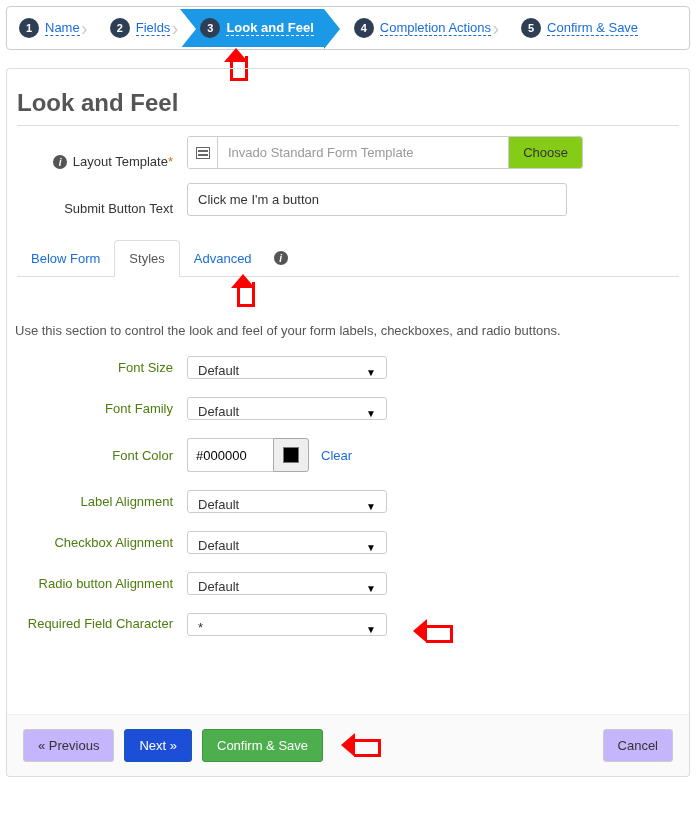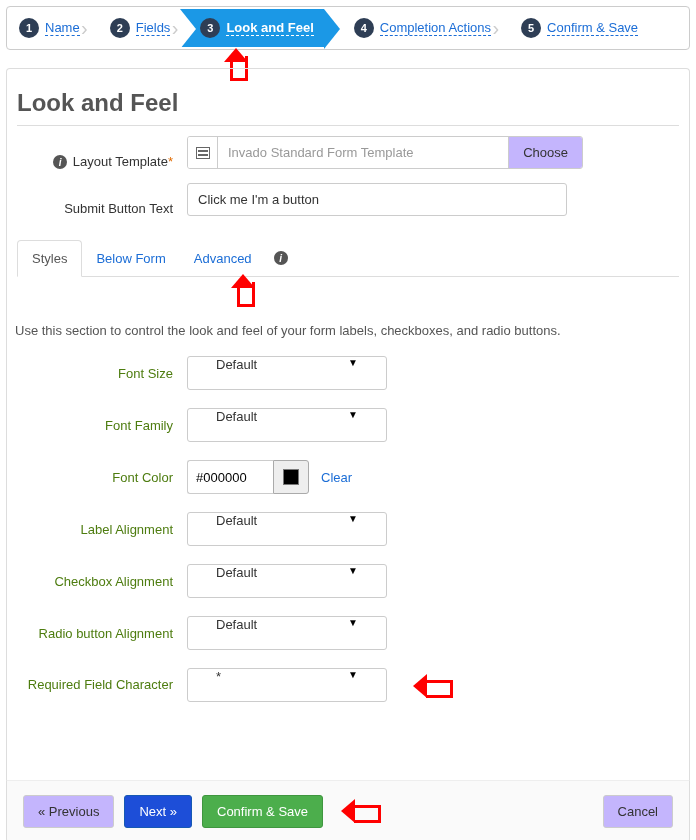--- a/index.html
+++ b/index.html
@@ -192,21 +192,21 @@
   }
   .template-icon span::after {
     content: ""; position: absolute; left: 1px; right: 1px; top: 6px; height: 2px; background: #666;
   }
   .template-text {
     flex: 1;
     padding: 8px 10px;
     color: #999;
   }
   .template-choose {
-    background: #c4b5fd;
+    background: #84cc16;
     border-left: 1px solid #ccc;
     padding: 8px 14px;
     cursor: pointer;
   }
   .text-input {
     border: 1px solid #ccc;
     border-radius: 3px;
     width: 380px;
     padding: 8px 10px;
     font-size: 13px;
@@ -259,25 +259,25 @@
     text-align: right;
     padding-right: 14px;
     font-size: 13px;
     color: #4d7c0f;
   }
   .style-label.multiline { line-height: 1.3; }
   .select-box {
     border: 1px solid #ccc;
     border-radius: 3px;
     width: 200px;
-    height: 34px;
-    display: flex;
-    align-items: flex-start;
+    height: 23px;
+    display: flex;
+    align-items: flex-end;
     justify-content: space-between;
-    padding: 0 28px;
+    padding: 0 10px;
     cursor: pointer;
     background: #fff;
     font-size: 13px;
   }
   .caret { color: #000; font-size: 10px; }
   .color-group {
     display: flex;
     align-items: center;
   }
   .color-input {
@@ -393,22 +393,22 @@
     </div>
   </div>
 
   <div class="field-row">
     <div class="field-label">Submit Button Text</div>
     <input class="text-input" type="text" value="Click me I'm a button" style="">
   </div>
 
   <div class="rel-wrap">
     <div class="tabs-row">
+      <div class="tab">Below Form</div>
       <div class="tab active">Styles</div>
-      <div class="tab">Below Form</div>
       <div class="tab">Advanced</div>
       <span class="tabs-info">i</span>
     </div>
     <div class="red-arrow-up" style="left:214px; top:34px;"></div>
   </div>
 
   <p class="section-desc" style="margin-top:46px;">Use this section to control the look and feel of your form labels, checkboxes, and radio buttons.</p>
 
   <div class="style-row">
     <div class="style-label">Font Size</div>

